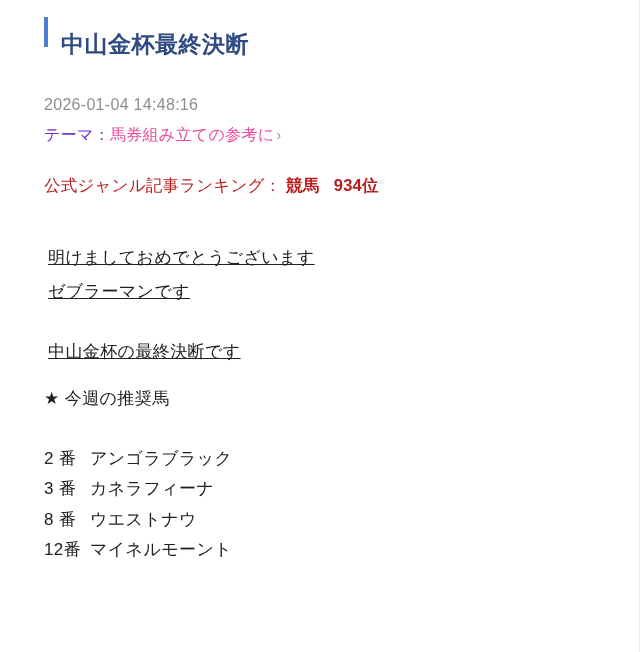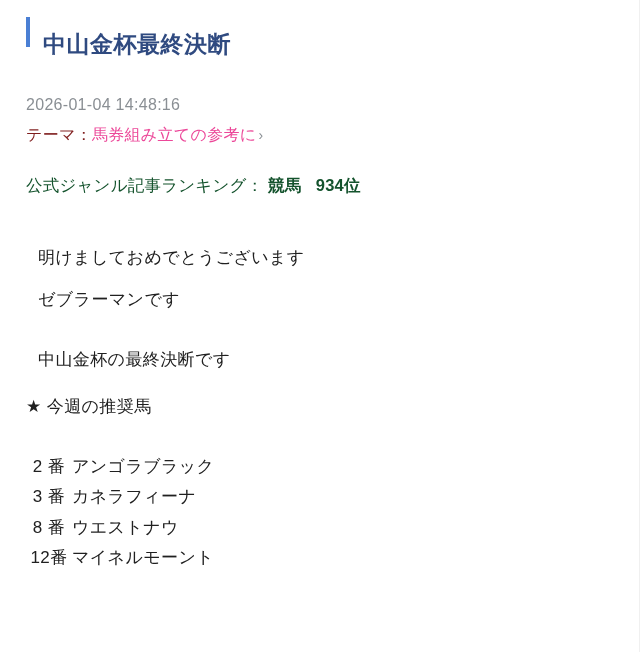--- a/index.html
+++ b/index.html
@@ -13,21 +13,21 @@
     font-family: "Liberation Sans", "DejaVu Sans", sans-serif;
     color: #222222;
     overflow: hidden;
     position: relative;
   }
   .page {
     position: relative;
     width: 640px;
     height: 652px;
     box-sizing: border-box;
-    padding: 0 26px;
+    padding: 0 44px;
     background: #ffffff;
   }
 
   
   .title-row {
     display: flex;
     align-items: flex-start;
     padding-top: 14px;
   }
   .title-bar {
@@ -57,59 +57,60 @@
     letter-spacing: 0.3px;
   }
   .theme-line {
     margin-top: 6px;
     font-size: 16px;
     line-height: 24px;
     color: #8a8f94;
     letter-spacing: 0.3px;
   }
   .theme-label {
-    color: #7f1d1d;
+    color: #6d28d9;
   }
   .theme-link {
     color: #ec4899;
     text-decoration: none;
     cursor: pointer;
   }
   .theme-chevron {
     color: #8a8f94;
     font-size: 14px;
     margin-left: 2px;
   }
 
   
   .ranking {
     margin-top: 26px;
     font-size: 16.5px;
     line-height: 24px;
-    color: #14532d;
+    color: #b91c1c;
     letter-spacing: 0.2px;
     cursor: pointer;
   }
   .ranking .rank-genre {
     font-weight: bold;
   }
   .ranking .rank-pos {
     font-weight: bold;
   }
 
   
   .body-text {
     margin-top: 46px;
     font-size: 17px;
     line-height: 30px;
     color: #202020;
     letter-spacing: 0.4px;
   }
   .para {
-    margin: 12px;
+    margin: 4px;
+    text-decoration: underline;
   }
   .para.spaced {
     margin-top: 30px;
   }
   .heading-star {
     font-size: 17px;
     line-height: 30px;
     letter-spacing: 0.4px;
   }
 
@@ -121,21 +122,20 @@
     letter-spacing: 0.4px;
     color: #202020;
   }
   .horse-row {
     display: flex;
     white-space: pre;
   }
   .horse-num {
     display: inline-block;
     min-width: 46px;
-    text-align: center;
   }
   .horse-name {
     display: inline-block;
   }
 
   
   .edge-line {
     position: absolute;
     top: 0;
     right: 0;

